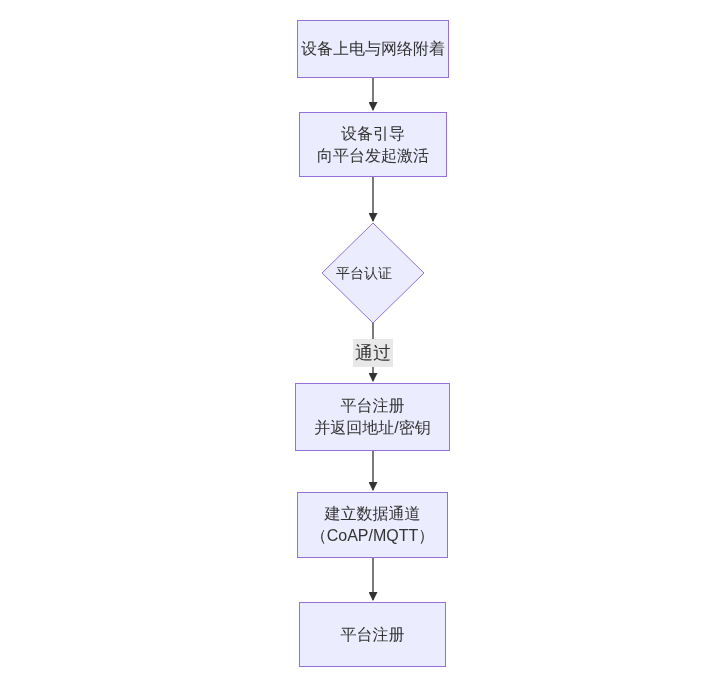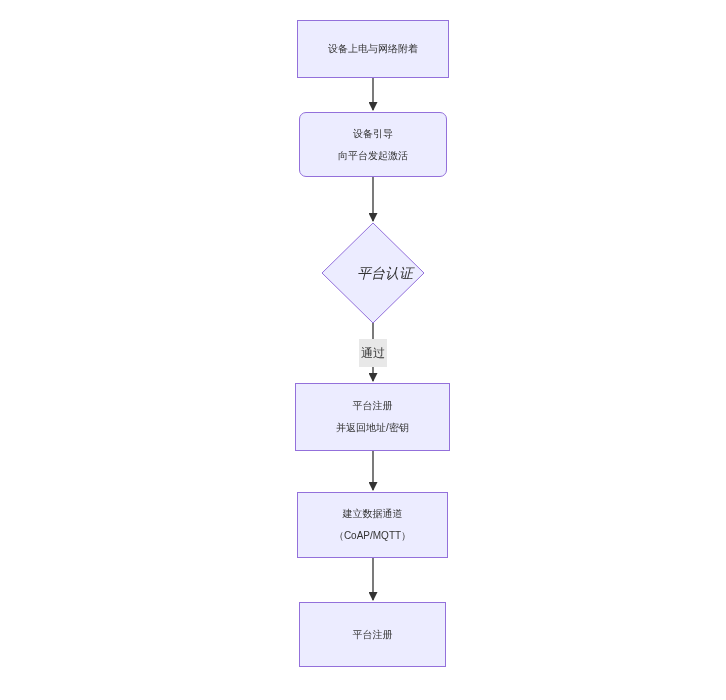--- a/index.html
+++ b/index.html
@@ -35,40 +35,40 @@
   .node {
     position: absolute;
     box-sizing: border-box;
     display: flex;
     flex-direction: column;
     align-items: center;
     justify-content: center;
     background: var(--node-fill, #ECECFF);
     border: 1px solid var(--node-border, #9370DB);
     color: var(--text, #333333);
-    font-size: 10px;
+    font-size: 16px;
     line-height: 22px;
     text-align: center;
     white-space: nowrap;
   }
   .node-diamond-label {
     position: absolute;
     transform: translate(-50%, -50%);
     color: var(--text, #333333);
     font-size: 14px;
     line-height: 22px;
     text-align: center;
     white-space: nowrap;
   }
   .edge-label {
     position: absolute;
     transform: translate(-50%, -50%);
     background: var(--edge-label-bg, #e8e8e8);
     color: var(--text, #333333);
-    font-size: 12px;
+    font-size: 18px;
     line-height: 20px;
     padding: 4px 2px;
     white-space: nowrap;
   }
 </style>
 </head>
 <body>
 
 <div class="canvas" style="--bg: #ffffff; --node-fill: #ECECFF; --node-border: #9370DB; --text: #333333; --arrow: #333333; --edge-label-bg: #e8e8e8;">
 
@@ -83,26 +83,26 @@
     <line x1="373" y1="323" x2="373" y2="381" marker-end="url(#arrowhead)"></line>
     <line x1="373" y1="451" x2="373" y2="490" marker-end="url(#arrowhead)"></line>
     <line x1="373" y1="558" x2="373" y2="600" marker-end="url(#arrowhead)"></line>
     <polygon class="diamond-shape" points="373,223 424,273 373,323 322,273"></polygon>
   </svg>
 
   <div class="node" style="left:297px; top:20px; width:152px; height:58px;">
     <span>设备上电与网络附着</span>
   </div>
 
-  <div class="node" style="left:299px; top:112px; width:148px; height:65px;border-radius:7px;">
+  <div class="node" style="left:299px; top:112px; width:148px; height:65px;">
     <span>设备引导</span>
     <span>向平台发起激活</span>
   </div>
 
-  <div class="node-diamond-label" style="left:385px; top:273px;font-style:italic;">平台认证</div>
+  <div class="node-diamond-label" style="left:364px; top:273px;">平台认证</div>
 
   <div class="edge-label" style="left:373px; top:353px;">通过</div>
 
   <div class="node" style="left:297px; top:492px; width:151px; height:66px;">
     <span>建立数据通道</span>
     <span>（CoAP/MQTT）</span>
   </div>
 
   <div class="node" style="left:295px; top:383px; width:155px; height:68px;">
     <span>平台注册</span>

